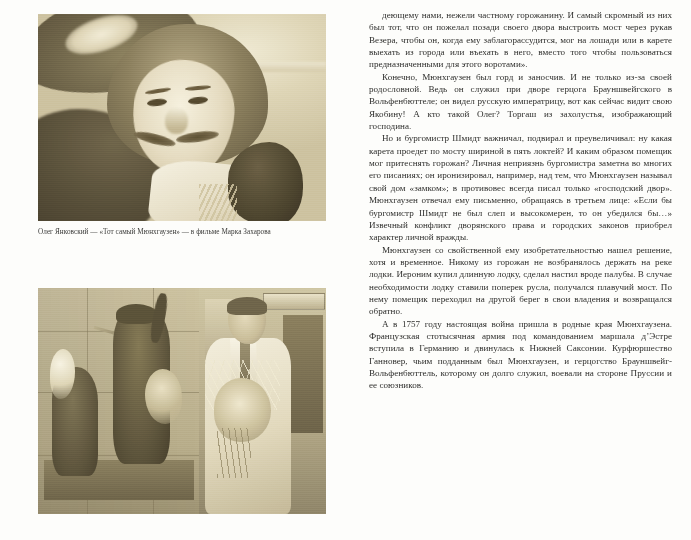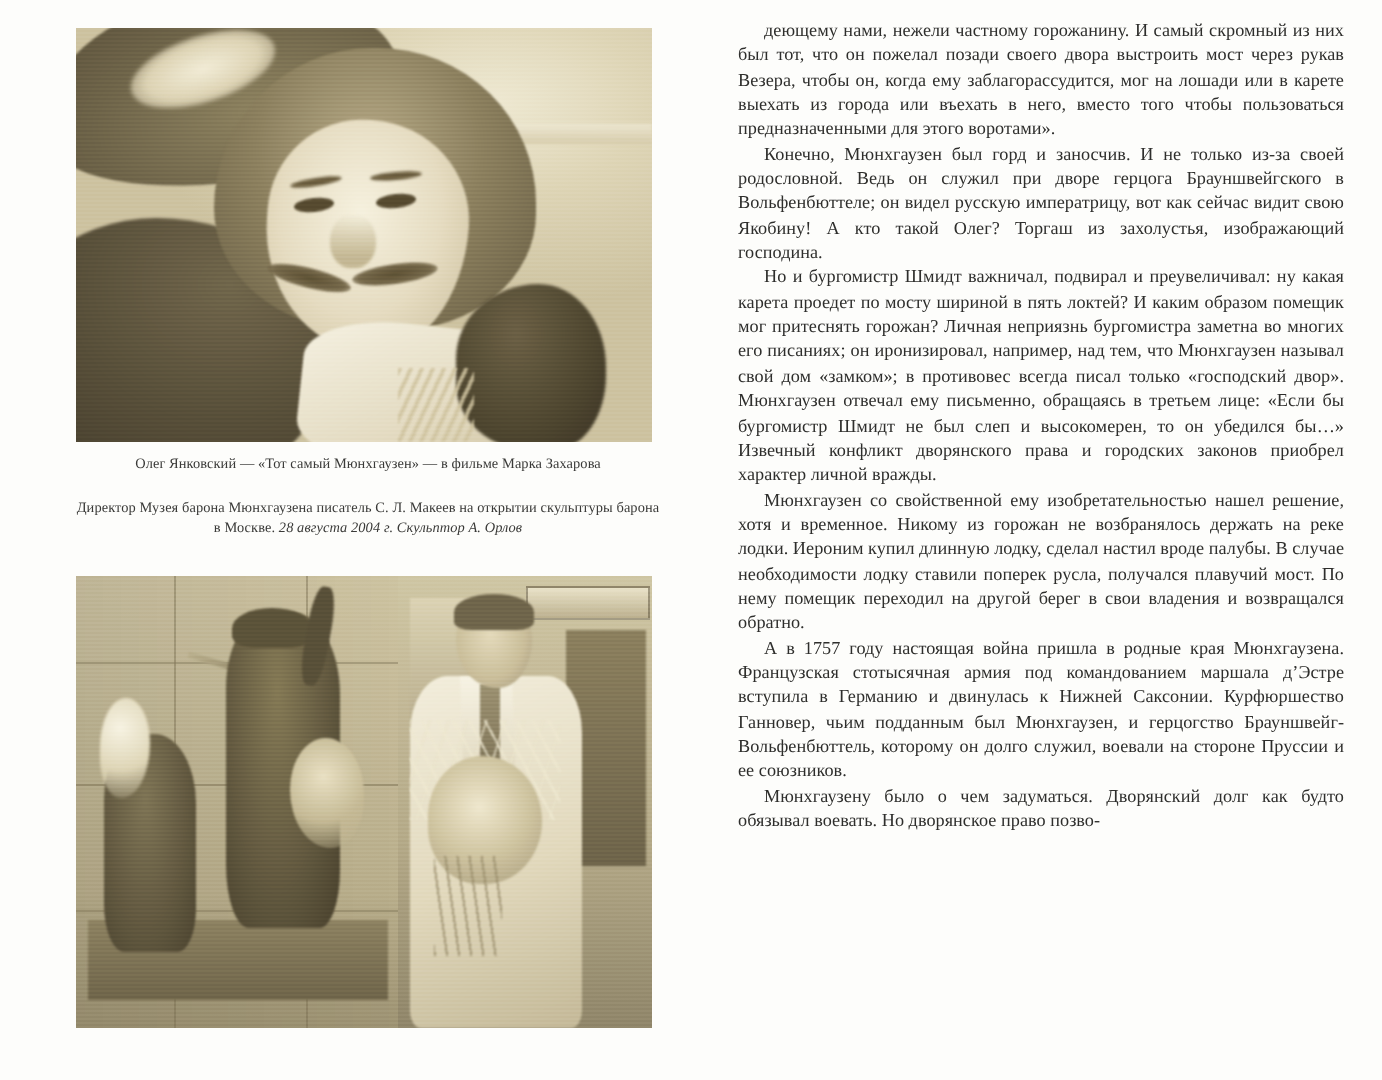--- a/index.html
+++ b/index.html
@@ -21,21 +21,20 @@
     background: #fdfdfb;
   }
 
   
   .left-col {
     position: absolute;
     left: 0;
     top: 0;
     width: 348px;
     height: 540px;
-    text-align: center;
   }
 
   .photo {
     position: absolute;
     overflow: hidden;
     background: #cdc4a4;
   }
   .photo-top {
     left: 38px;
     top: 14px;
@@ -505,23 +504,20 @@
         <div class="p1-ruffle"></div>
         <div class="p1-chain"></div>
         <div class="p2-grain"></div>
       </div>
     </div>
 
     <div class="caption caption-1">
       <span>Олег Янковский — «Тот самый Мюнхгаузен» — в фильме Марка Захарова</span>
     </div>
 
-    <div class="caption caption-2">
-      <span>Директор Музея барона Мюнхгаузена писатель С. Л. Макеев на открытии скульптуры барона в Москве. </span><span class="ital">28 августа 2004 г. Скульптор А. Орлов</span>
-    </div>
 
     <div class="photo photo-bottom">
       <div class="photo-inner">
         <div class="p2-bg"></div>
         <div class="p2-shop"></div>
         <div class="p2-window"></div>
         <div class="p2-sign"></div>
         <div class="p2-door"></div>
         <div class="p2-wall"></div>
         <div class="p2-tile-h1"></div>
@@ -549,17 +545,16 @@
       </div>
     </div>
   </div>
 
   <div class="right-col">
     <p class="body-par">деющему нами, нежели частному горожанину. И самый скромный из них был тот, что он пожелал позади своего двора выстроить мост через рукав Везера, чтобы он, когда ему заблагорассудится, мог на лошади или в карете выехать из города или въехать в него, вместо того чтобы пользоваться предназначенными для этого воротами».</p>
     <p class="body-par">Конечно, Мюнхгаузен был горд и заносчив. И не только из-за своей родословной. Ведь он служил при дворе герцога Брауншвейгского в Вольфенбюттеле; он видел русскую императрицу, вот как сейчас видит свою Якобину! А кто такой Олег? Торгаш из захолустья, изображающий господина.</p>
     <p class="body-par">Но и бургомистр Шмидт важничал, подвирал и преувеличивал: ну какая карета проедет по мосту шириной в пять локтей? И каким образом помещик мог притеснять горожан? Личная неприязнь бургомистра заметна во многих его писаниях; он иронизировал, например, над тем, что Мюнхгаузен называл свой дом «замком»; в противовес всегда писал только «господский двор». Мюнхгаузен отвечал ему письменно, обращаясь в третьем лице: «Если бы бургомистр Шмидт не был слеп и высокомерен, то он убедился бы…» Извечный конфликт дворянского права и городских законов приобрел характер личной вражды.</p>
     <p class="body-par">Мюнхгаузен со свойственной ему изобретательностью нашел решение, хотя и временное. Никому из горожан не возбранялось держать на реке лодки. Иероним купил длинную лодку, сделал настил вроде палубы. В случае необходимости лодку ставили поперек русла, получался плавучий мост. По нему помещик переходил на другой берег в свои владения и возвращался обратно.</p>
     <p class="body-par">А в 1757 году настоящая война пришла в родные края Мюнхгаузена. Французская стотысячная армия под командованием маршала д’Эстре вступила в Германию и двинулась к Нижней Саксонии. Курфюршество Ганновер, чьим подданным был Мюнхгаузен, и герцогство Брауншвейг-Вольфенбюттель, которому он долго служил, воевали на стороне Пруссии и ее союзников.</p>
-    <p class="body-par">Мюнхгаузену было о чем задуматься. Дворянский долг как будто обязывал воевать. Но дворянское право позво-</p>
   </div>
 
 
 </div>
 
 </body></html>

